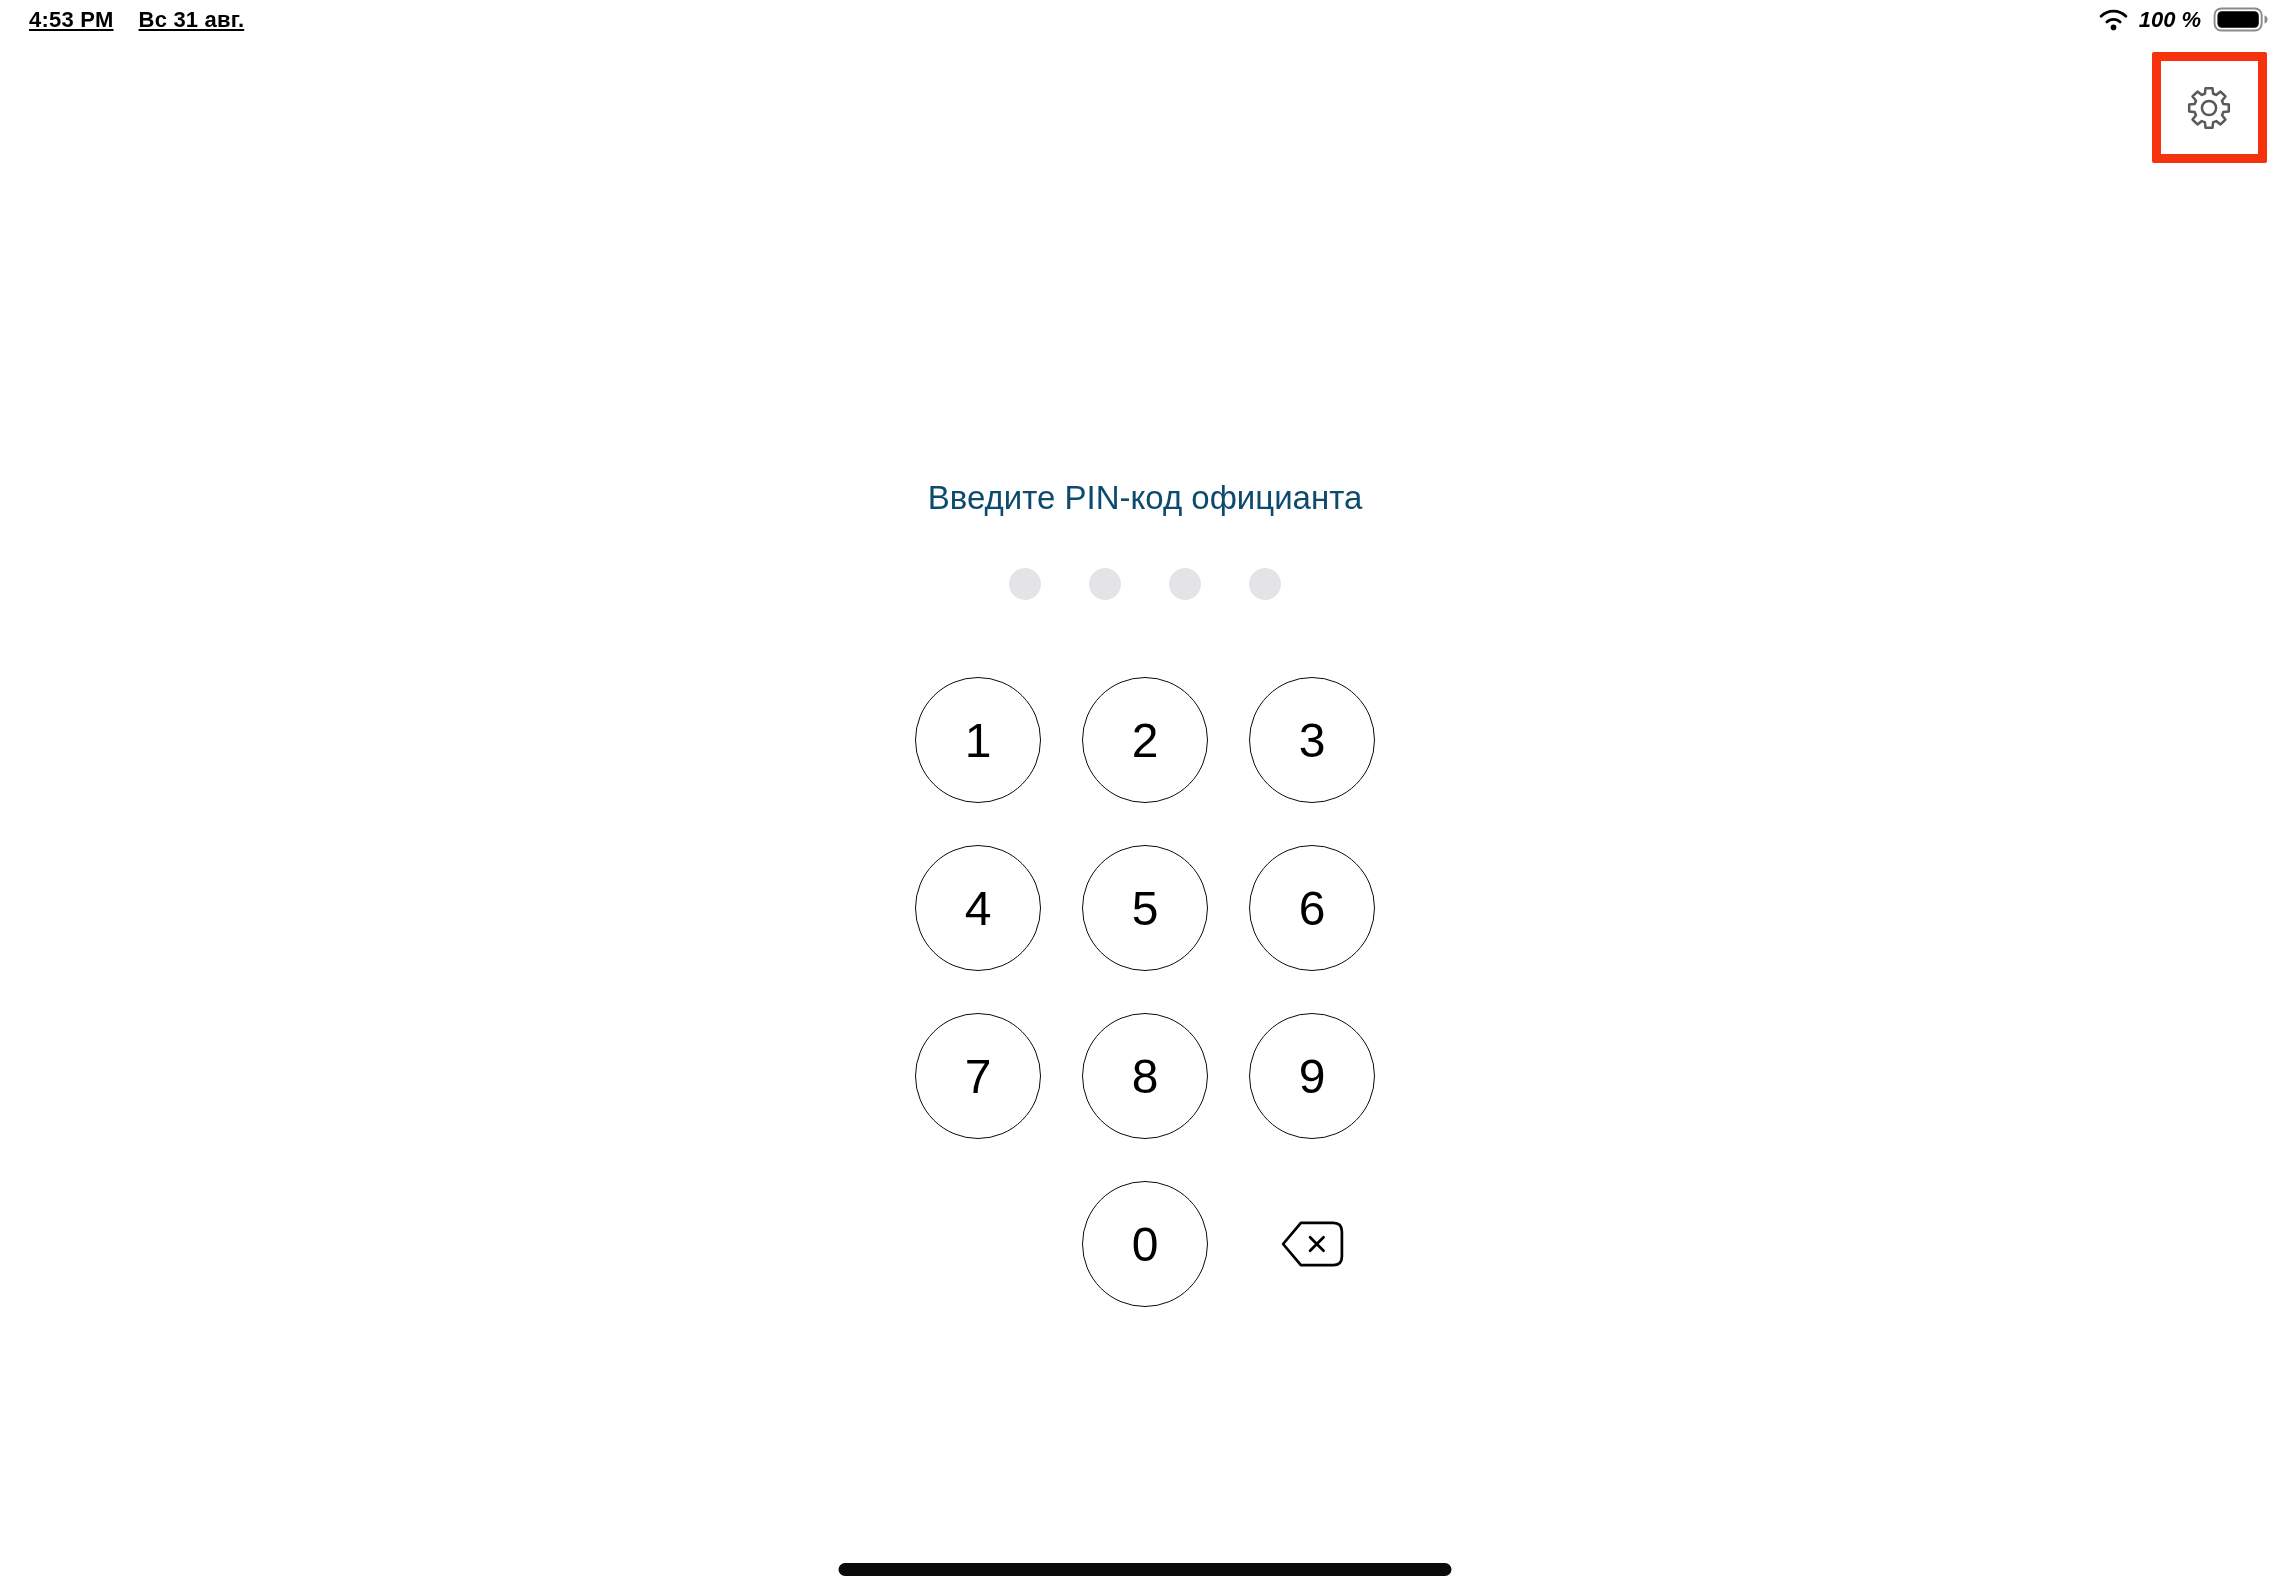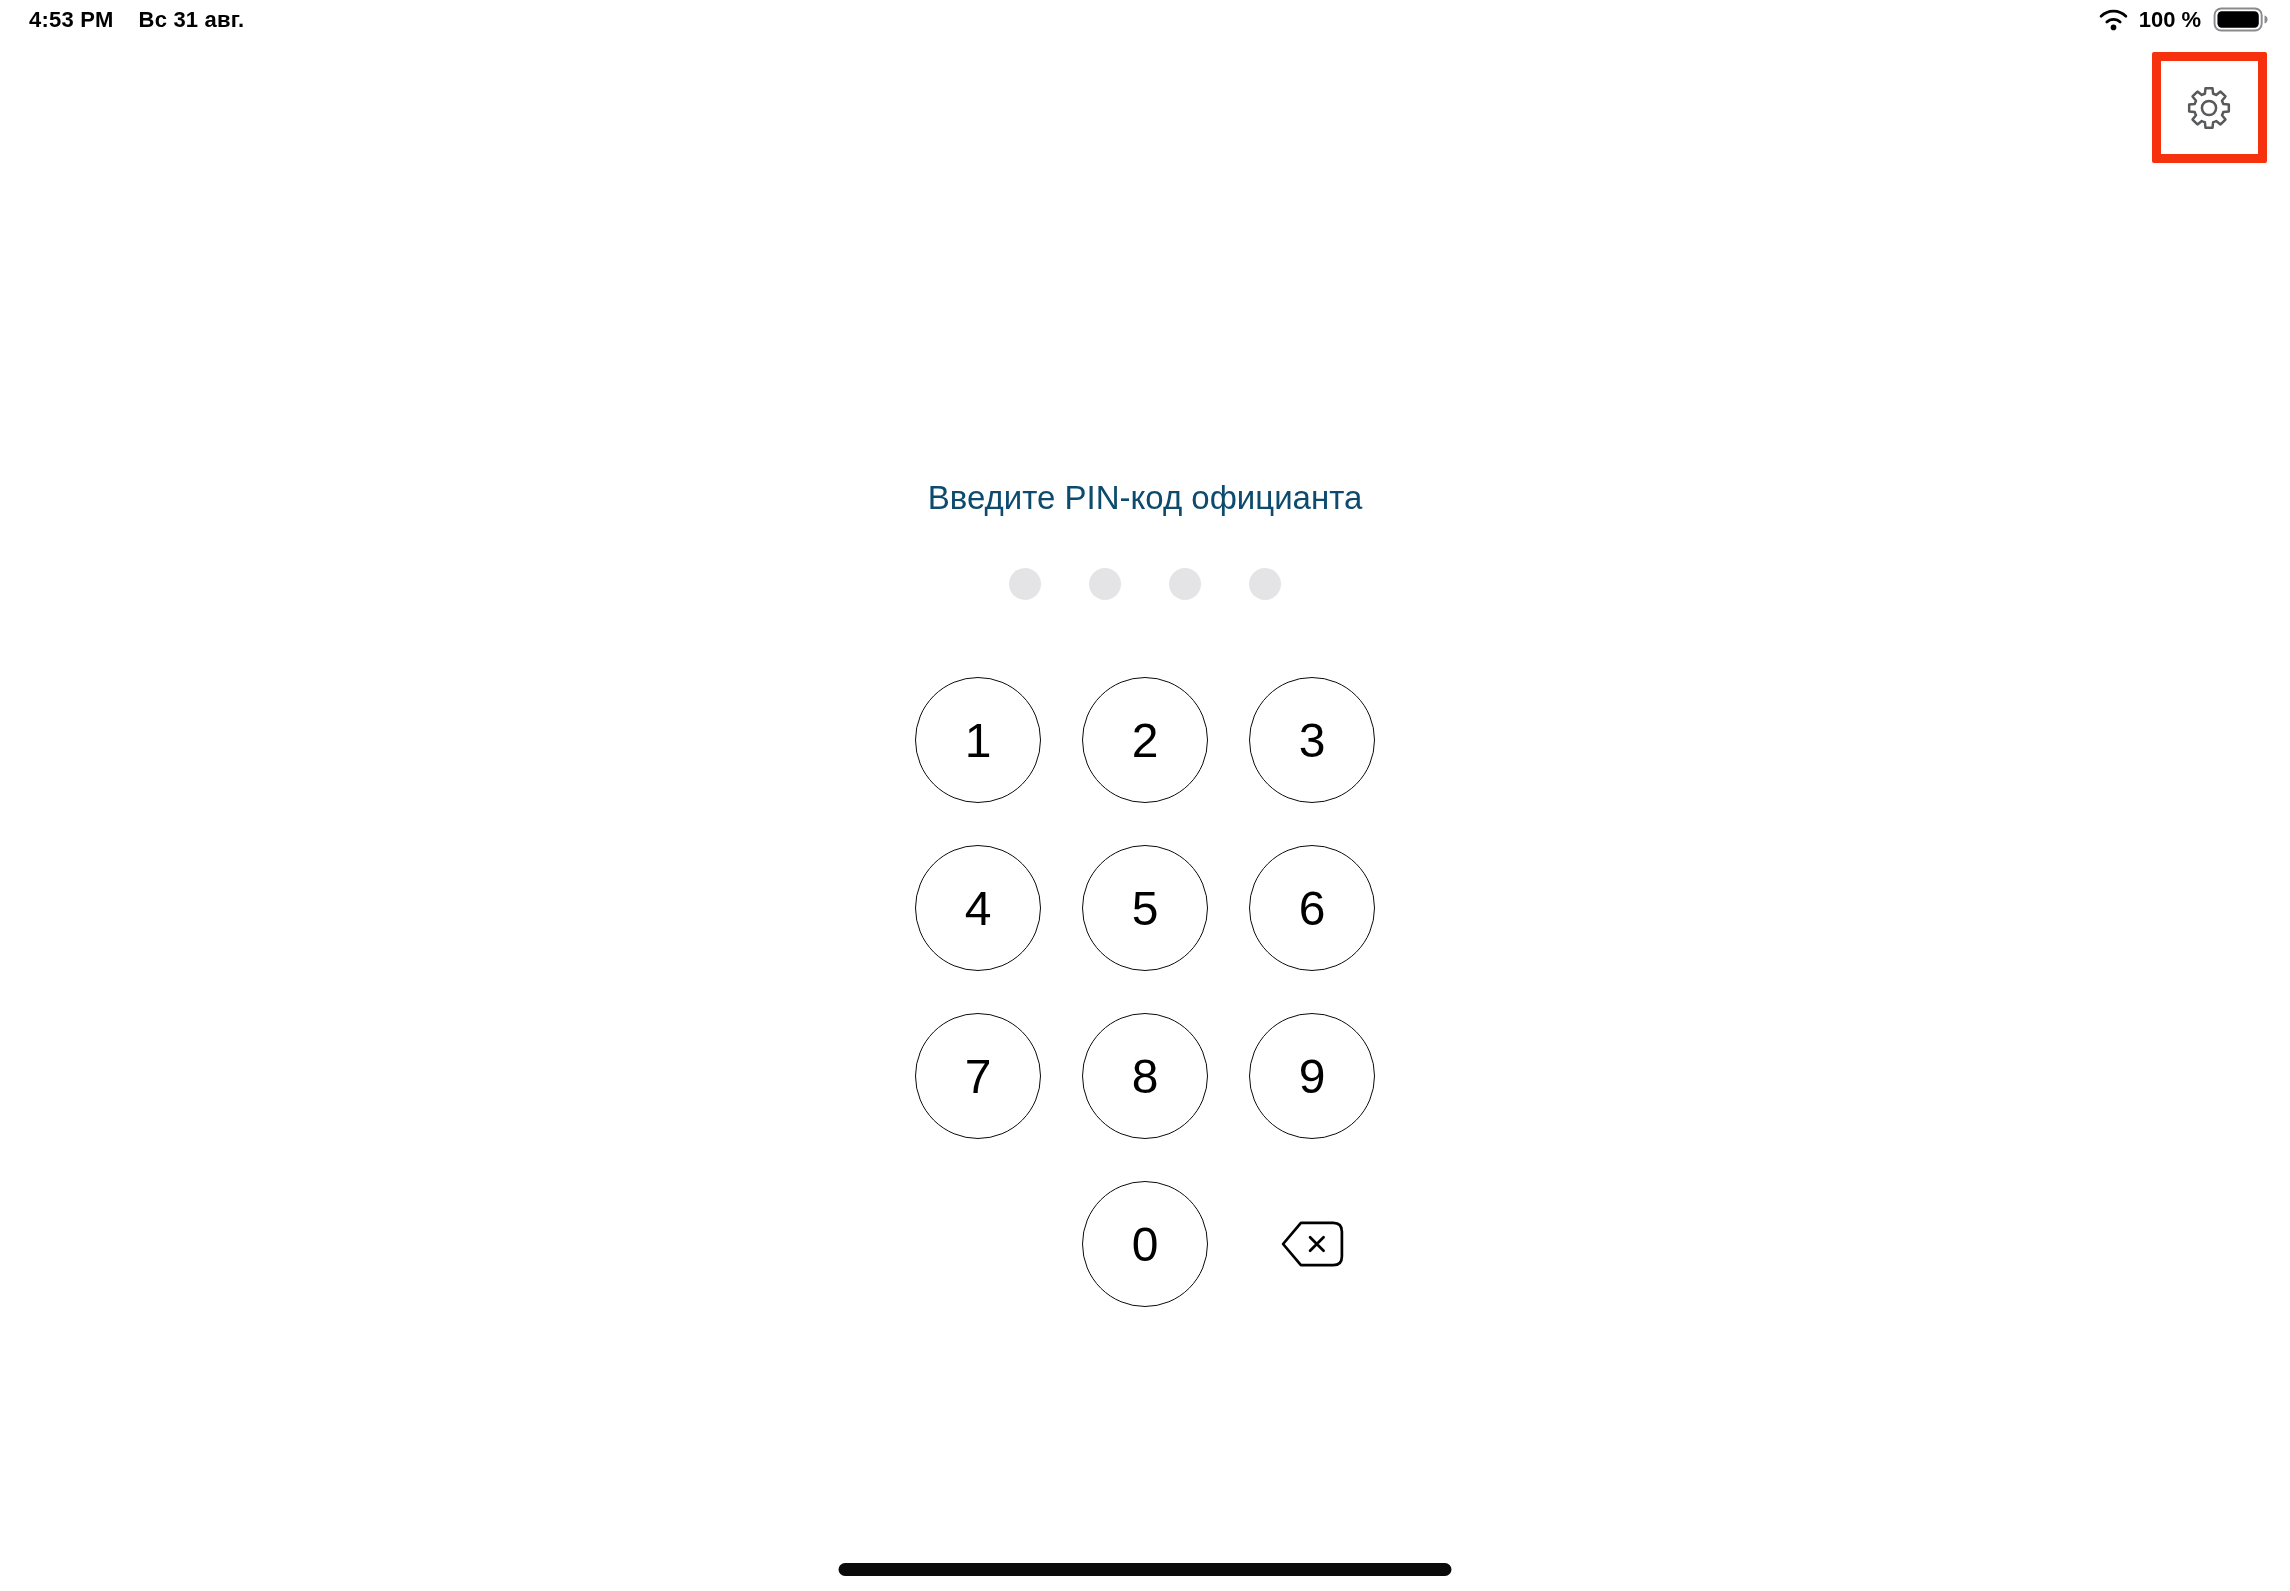--- a/index.html
+++ b/index.html
@@ -24,29 +24,31 @@
   }
   .status-left {
     position: absolute;
     left: 29px; top: 6.8px;
     display: flex;
     align-items: baseline;
     gap: 25px;
     font-size: 22px;
     font-weight: 600;
     letter-spacing: 0.2px;
+    text-decoration: underline;
   }
   .status-right {
     position: absolute;
     right: 21.3px; top: 6.8px;
     display: flex;
     align-items: center;
     gap: 9.7px;
     font-size: 22px;
     font-weight: 600;
+    font-style: italic;
   }
   .status-right .pct { margin-right: 1.9px; }
 
   
   .annotation-box {
     position: absolute;
     left: 2152px; top: 52px;
     width: 115px; height: 111px;
     border: 9.7px solid var(--highlight-red);
     border-radius: 1.9px;

